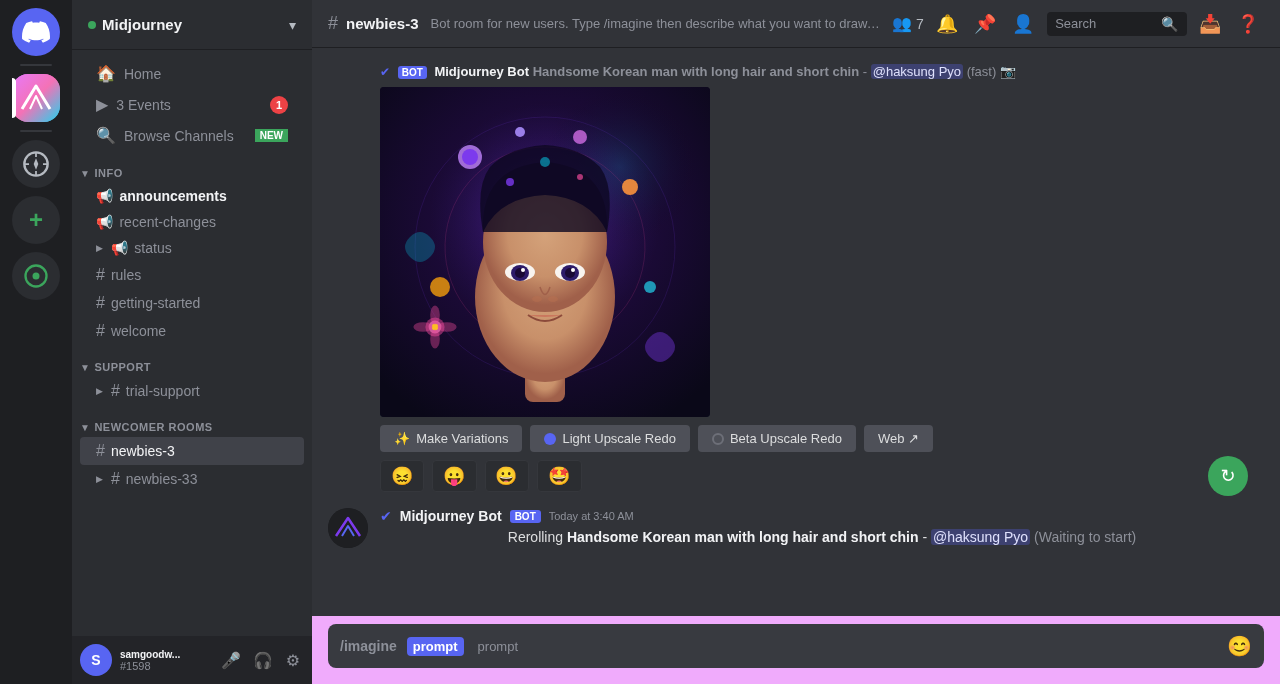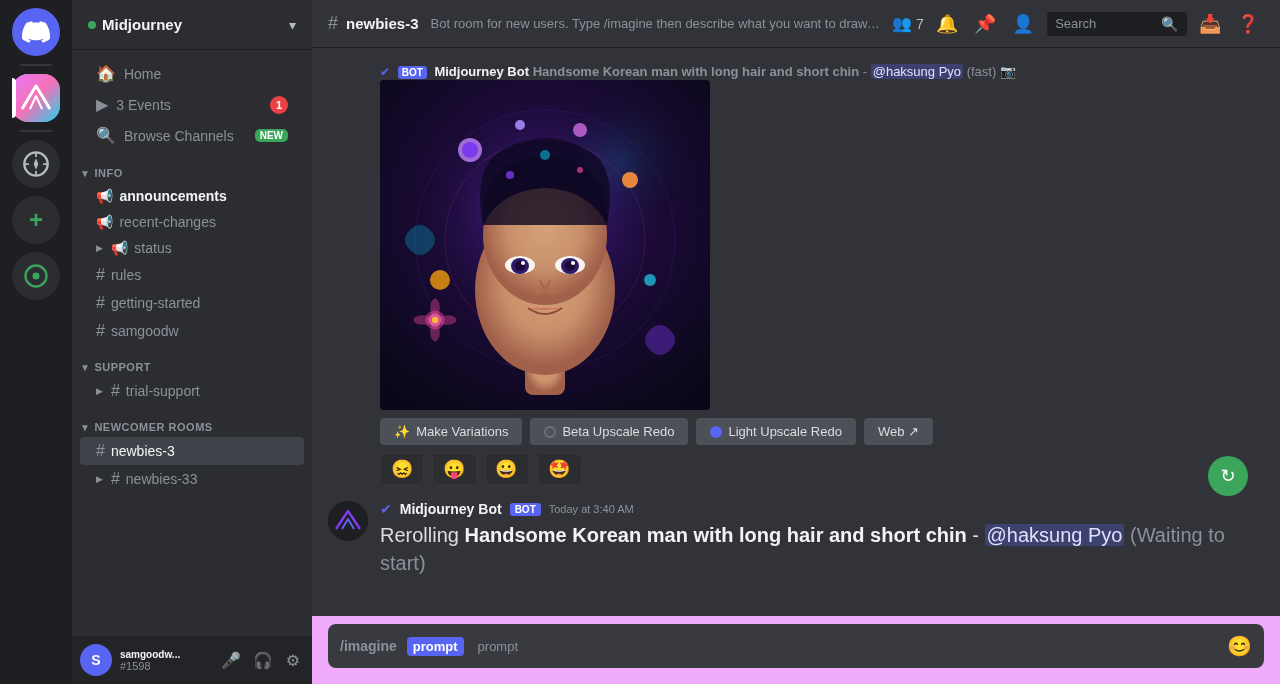--- a/index.html
+++ b/index.html
@@ -124,21 +124,21 @@
       border-radius: 50%;
       width: 18px; height: 18px;
       display: flex; align-items: center; justify-content: center;
     }
     .new-badge {
       margin-left: auto;
       background: #3ba55c;
       color: white;
       font-size: 10px;
       font-weight: 700;
-      border-radius: 5px;
+      border-radius: 0;
       padding: 1px 5px;
     }
     .category-header {
       display: flex;
       align-items: center;
       padding: 16px 8px 4px 8px;
       font-size: 11px;
       font-weight: 700;
       color: #8d9099;
       text-transform: uppercase;
@@ -358,23 +358,24 @@
       font-size: 10px;
       font-weight: 700;
       padding: 1px 5px;
       border-radius: 3px;
     }
     .message-timestamp {
       font-size: 11px;
       color: #8d9099;
     }
     .message-text {
-      font-size: 20px;
+      font-size: 14px;
       color: #dcddde;
       line-height: 1.4;
+      text-align: center;
     }
     .message-text strong { color: #f2f3f5; }
     .message-text .mention {
       color: #dee0fc;
       background: rgba(88,101,242,0.3);
       border-radius: 3px;
       padding: 0 2px;
       cursor: pointer;
     }
     .message-text .waiting {
@@ -565,21 +566,21 @@
     <div class="channel-item channel-sub">
       <span class="hash">#</span>
       <span>rules</span>
     </div>
     <div class="channel-item channel-sub">
       <span class="hash">#</span>
       <span>getting-started</span>
     </div>
     <div class="channel-item channel-sub">
       <span class="hash">#</span>
-      <span>samgoodw</span>
+      <span>welcome</span>
     </div>
 
     <div class="category-header">
       <span class="chevron">▼</span>
       <span>SUPPORT</span>
     </div>
     <div class="channel-item channel-sub">
       <span style="font-size:9px; margin-right:2px; color:#8d9099;">▶</span>
       <span class="hash">#</span>
       <span>trial-support</span>
@@ -637,21 +638,21 @@
         <input class="search-input" type="text" placeholder="Search" style="">
         <span style="color:#8d9099; font-size:14px;">🔍</span>
       </div>
       <span class="top-bar-icon">📥</span>
       <span class="top-bar-icon">❓</span>
     </div>
   </div>
 
   <div class="messages-area" style="position:relative;">
 
-    <div style="display:flex; align-items:center; gap:8px; margin-bottom:1px; padding-left:4px;text-align:center;">
+    <div style="display:flex; align-items:center; gap:8px; margin-bottom:8px; padding-left:4px;text-align:center;">
       <div style="width:40px; flex-shrink:0;"></div>
       <div style="font-size:13px; color:#8d9099;">
         <span style="color:#5865f2; font-size:12px;">✔</span>
         <span style="background:#5865f2; color:white; font-size:10px; font-weight:700; padding:1px 4px; border-radius:3px; margin: 0 4px;">BOT</span>
         <span style="color:#f2f3f5; font-weight:600; cursor:pointer;">Midjourney Bot</span>
         <span> <strong>Handsome Korean man with long hair and short chin</strong> - <span style="color:#dee0fc; background:rgba(88,101,242,0.3); border-radius:3px; padding:0 2px;">@haksung Pyo</span> (fast) 📷</span>
       </div>
     </div>
 
     <div style="margin-left: 52px; margin-bottom: 8px;">
@@ -739,26 +740,26 @@
         </svg>
       </div>
     </div>
 
     <div class="action-buttons" style="margin-left: 52px;">
       <button class="action-btn">
         <span>✨</span>
         <span>Make Variations</span>
       </button>
       <button class="action-btn">
+        <span style="width:12px;height:12px;background:#5865f2;border-radius:50%;display:inline-block;"></span>
+        <span>Light Upscale Redo</span>
+      </button>
+      <button class="action-btn">
         <span style="width:12px;height:12px;background:#4e5058;border-radius:50%;display:inline-block;border:2px solid #6d6f78;"></span>
         <span>Beta Upscale Redo</span>
-      </button>
-      <button class="action-btn">
-        <span style="width:12px;height:12px;background:#5865f2;border-radius:50%;display:inline-block;"></span>
-        <span>Light Upscale Redo</span>
       </button>
       <button class="action-btn">
         <span>Web ↗</span>
       </button>
     </div>
 
     <div class="reaction-buttons" style="margin-left: 52px;">
       <button class="reaction-btn">😖</button>
       <button class="reaction-btn">😛</button>
       <button class="reaction-btn">😀</button>

